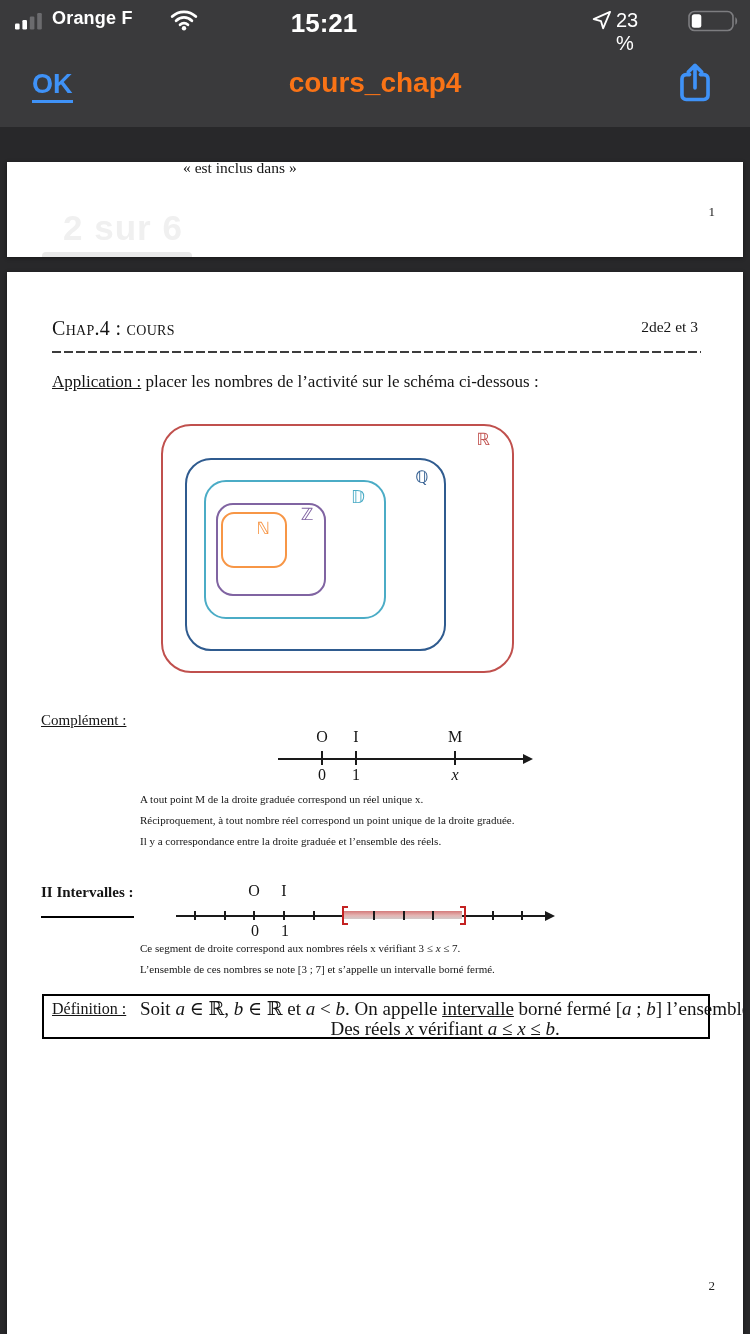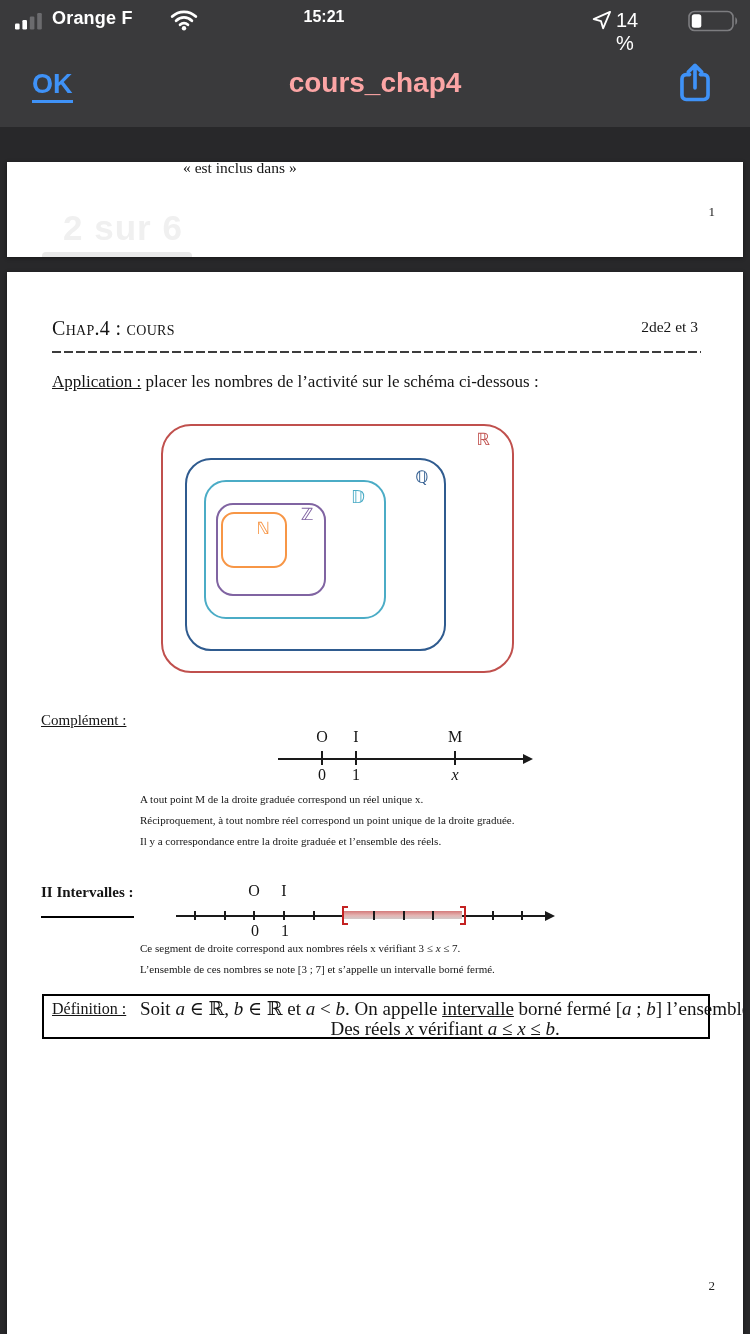--- a/index.html
+++ b/index.html
@@ -2,27 +2,27 @@
 <html><head>
 <meta charset="utf-8">
 <style>
   html,body{margin:0;padding:0;background:#000;}
   .screen{position:relative;width:750px;height:1334px;background:#28282a;overflow:hidden;
           font-family:"Liberation Sans","DejaVu Sans",sans-serif;}
   
   .topbar{position:absolute;left:0;top:0;width:750px;height:127px;background:#3a3a3c;}
   .statusbar{position:absolute;left:0;top:0;width:648px;height:44px;}
   .carrier{position:absolute;left:52px;top:8px;font-size:18px;font-weight:600;color:#fff;letter-spacing:.2px;}
-  .clock{position:absolute;left:50%;transform:translateX(-50%);top:8px;font-size:16px;font-weight:700;color:#fff;}
+  .clock{position:absolute;left:50%;transform:translateX(-50%);top:8px;font-size:26px;font-weight:700;color:#fff;}
   .batt-pct{position:absolute;left:616px;top:9px;font-size:20px;font-weight:500;color:#fff;}
   .icon{position:absolute;}
   
   .done-btn{position:absolute;left:32px;top:68px;font-size:27px;font-weight:700;color:#3f92f7;
             border-bottom:3px solid #3f92f7;line-height:32px;cursor:pointer;}
-  .doc-title{position:absolute;left:50%;transform:translateX(-50%);top:67px;font-size:28px;font-weight:700;color:#fca5a5;}
+  .doc-title{position:absolute;left:50%;transform:translateX(-50%);top:67px;font-size:28px;font-weight:700;color:#f97316;}
   
   .page{position:absolute;left:7px;width:736px;background:#fff;overflow:hidden;
         box-shadow:0 1px 4px rgba(0,0,0,.45);color:#151515;
         font-family:"Liberation Serif","DejaVu Serif",serif;margin-top:35px;}
   .page1{top:127px;height:95px;}
   .page2{top:237px;height:1083px;}
   .page3{top:1327px;height:7px;}
   .abs{position:absolute;}
   .frag{left:176px;top:-3px;font-size:15.5px;}
   .pnum{right:28px;font-size:13px;color:#222;}
@@ -75,21 +75,21 @@
       <svg class="icon" style="left:170px;top:9px" width="28" height="22" viewBox="0 0 24 19">
         <path d="M1.8 6.5 C4.6 3.8 8.1 2.4 12 2.4 c3.9 0 7.4 1.4 10.2 4.1" stroke="#fff" stroke-width="2.4" fill="none" stroke-linecap="round"></path>
         <path d="M5.2 10.1 C7.1 8.3 9.4 7.3 12 7.3 c2.6 0 4.9 1 6.8 2.8" stroke="#fff" stroke-width="2.4" fill="none" stroke-linecap="round"></path>
         <path d="M8.6 13.6 C9.6 12.7 10.7 12.2 12 12.2 c1.3 0 2.4 .5 3.4 1.4" stroke="#fff" stroke-width="2.4" fill="none" stroke-linecap="round"></path>
         <circle cx="12" cy="16.6" r="1.9" fill="#fff"></circle>
       </svg>
       <span class="clock">15:21</span>
       <svg class="icon" style="left:591px;top:9px" width="22" height="22" viewBox="0 0 18 18">
         <path d="M15.6 2.4 L2.2 8.3 l6 1.7 1.7 5.8 z" fill="none" stroke="#fff" stroke-width="1.5" stroke-linejoin="round"></path>
       </svg>
-      <span class="batt-pct">14 %</span>
+      <span class="batt-pct">23 %</span>
       <svg class="icon" style="left:688px;top:10px" width="54" height="22" viewBox="0 0 54 22">
         <rect x="1" y="1.5" width="44" height="19" rx="5.5" fill="none" stroke="#7d7d80" stroke-width="1.6"></rect>
         <rect x="3.8" y="4.3" width="9.5" height="13.4" rx="2.5" fill="#ffffff"></rect>
         <path d="M47.3 7.2 v7.6 c2.5 -0.7 2.5 -6.9 0 -7.6 z" fill="#7d7d80"></path>
       </svg>
     </div>
     <div class="done-btn">OK</div>
     <div class="doc-title">cours_chap4</div>
     <svg class="icon" style="left:672px;top:60px" width="46" height="46" viewBox="0 0 24 24">
       <path d="M9.2 7.6 H7.4 c-1.3 0-2.2 .9-2.2 2.2 v8.6 c0 1.3 .9 2.2 2.2 2.2 h9.2 c1.3 0 2.2-.9 2.2-2.2 V9.8 c0-1.3-.9-2.2-2.2-2.2 h-1.8" fill="none" stroke="#3f92f7" stroke-width="1.9" stroke-linecap="round"></path>

